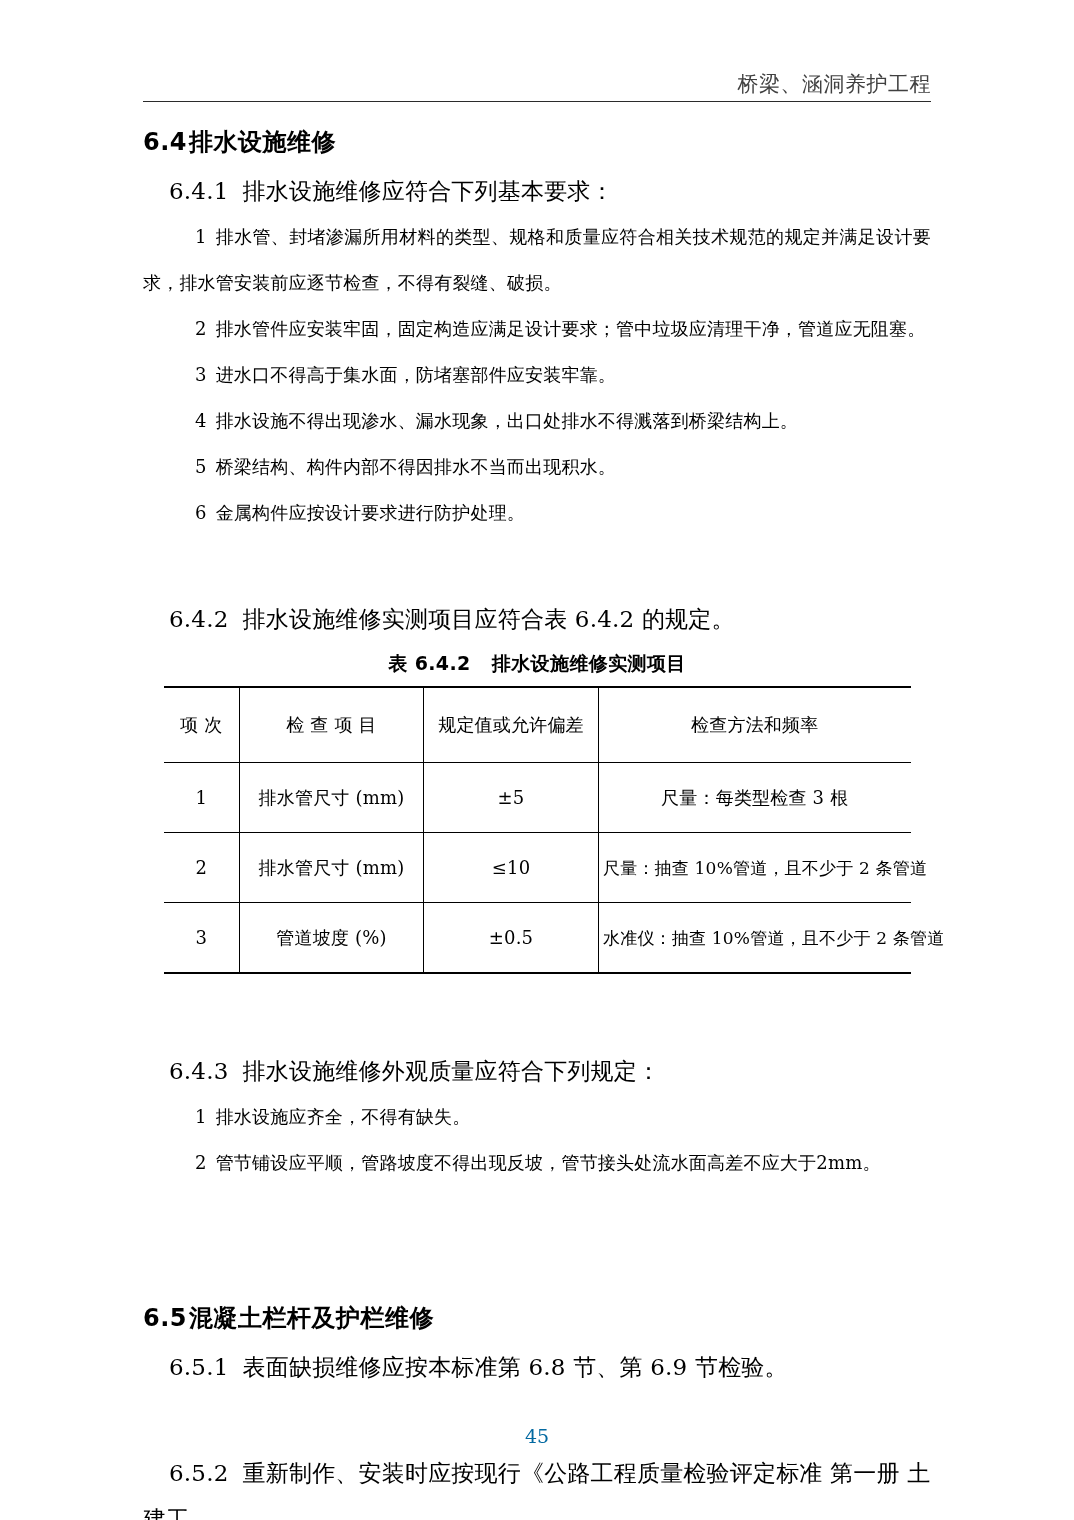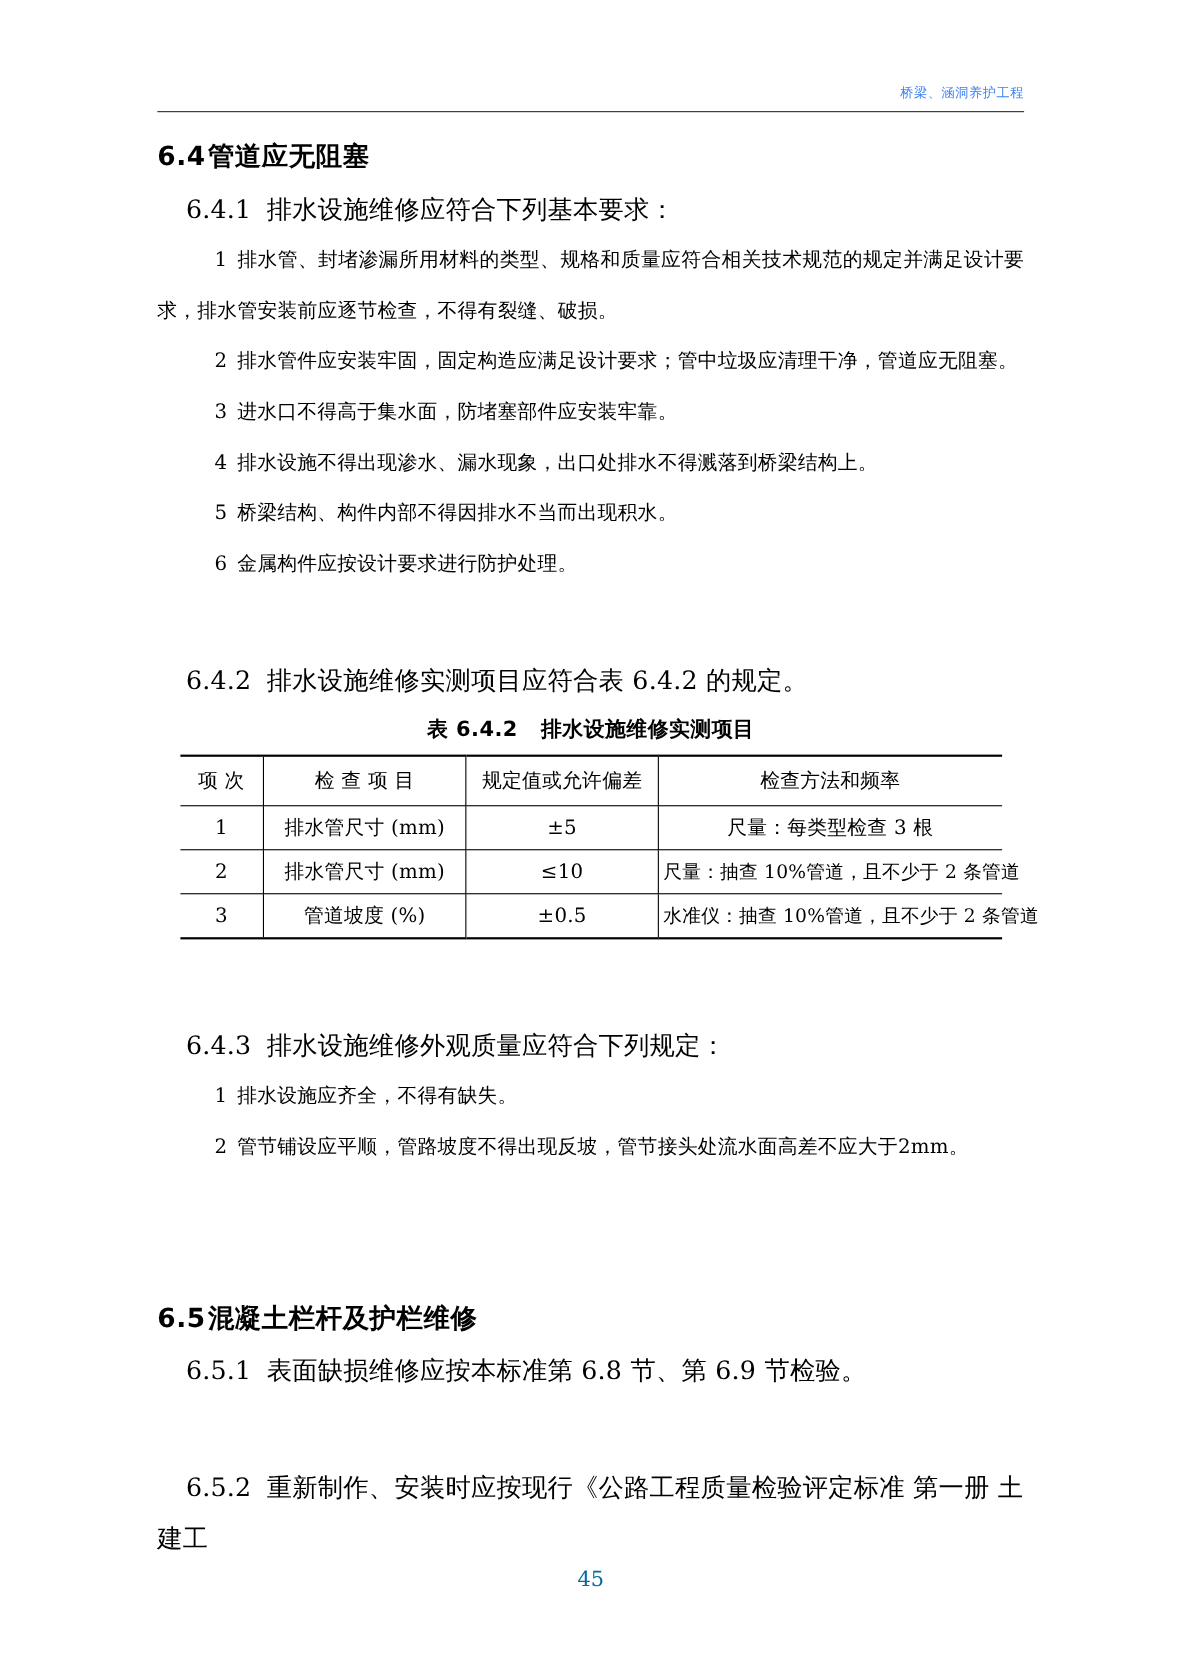--- a/index.html
+++ b/index.html
@@ -26,24 +26,24 @@
   
   .header-zone {
     position: absolute;
     left: 143px;
     right: 143px;
     top: 72px;
     height: 36px;
   }
   .header-title {
     text-align: right;
-    font-size: 12px;
+    font-size: 21px;
     line-height: 24px;
     letter-spacing: 0.5px;
-    color: #3b82f6;
+    color: #404040;
     font-family: "DejaVu Sans", "Liberation Sans", sans-serif;
   }
   .header-rule {
     margin-top: 5px;
     border-bottom: 1.6px solid #2b2b2b;
     width: 100%;
   }
 
   
   .content {
@@ -106,21 +106,21 @@
   table.measure col.c1 { width: 76px; }
   table.measure col.c2 { width: 184px; }
   table.measure col.c3 { width: 175px; }
   table.measure col.c4 { width: 312px; }
 
   table.measure th,
   table.measure td {
     text-align: center;
     vertical-align: middle;
     height: 37px;
-    padding: 1px 4px;
+    padding: 16px 4px;
     font-weight: normal;
     line-height: 24px;
     letter-spacing: 0.2px;
     white-space: nowrap;
   }
   table.measure thead th {
     border-top: 2.6px solid #000;
     border-bottom: 1.2px solid #000;
     height: 42px;
   }
@@ -154,21 +154,21 @@
 <div class="page">
 
   <div class="header-zone">
     <div class="header-title">桥梁、涵洞养护工程</div>
     <div class="header-rule"></div>
   </div>
 
   <div class="content">
 
     <h2 class="sec-title">
-      <span class="num">6.4</span><span>管道应无阻塞</span>
+      <span class="num">6.4</span><span>排水设施维修</span>
     </h2>
 
     <p class="sub">
       <span class="num">6.4.1</span><span>排水设施维修应符合下列基本要求：</span>
     </p>
 
     <p class="item">
       <span class="num">1</span><span>排水管、封堵渗漏所用材料的类型、规格和质量应符合相关技术规范的规定并满足设计要求，排水管安装前应逐节检查，不得有裂缝、破损。</span>
     </p>
 

